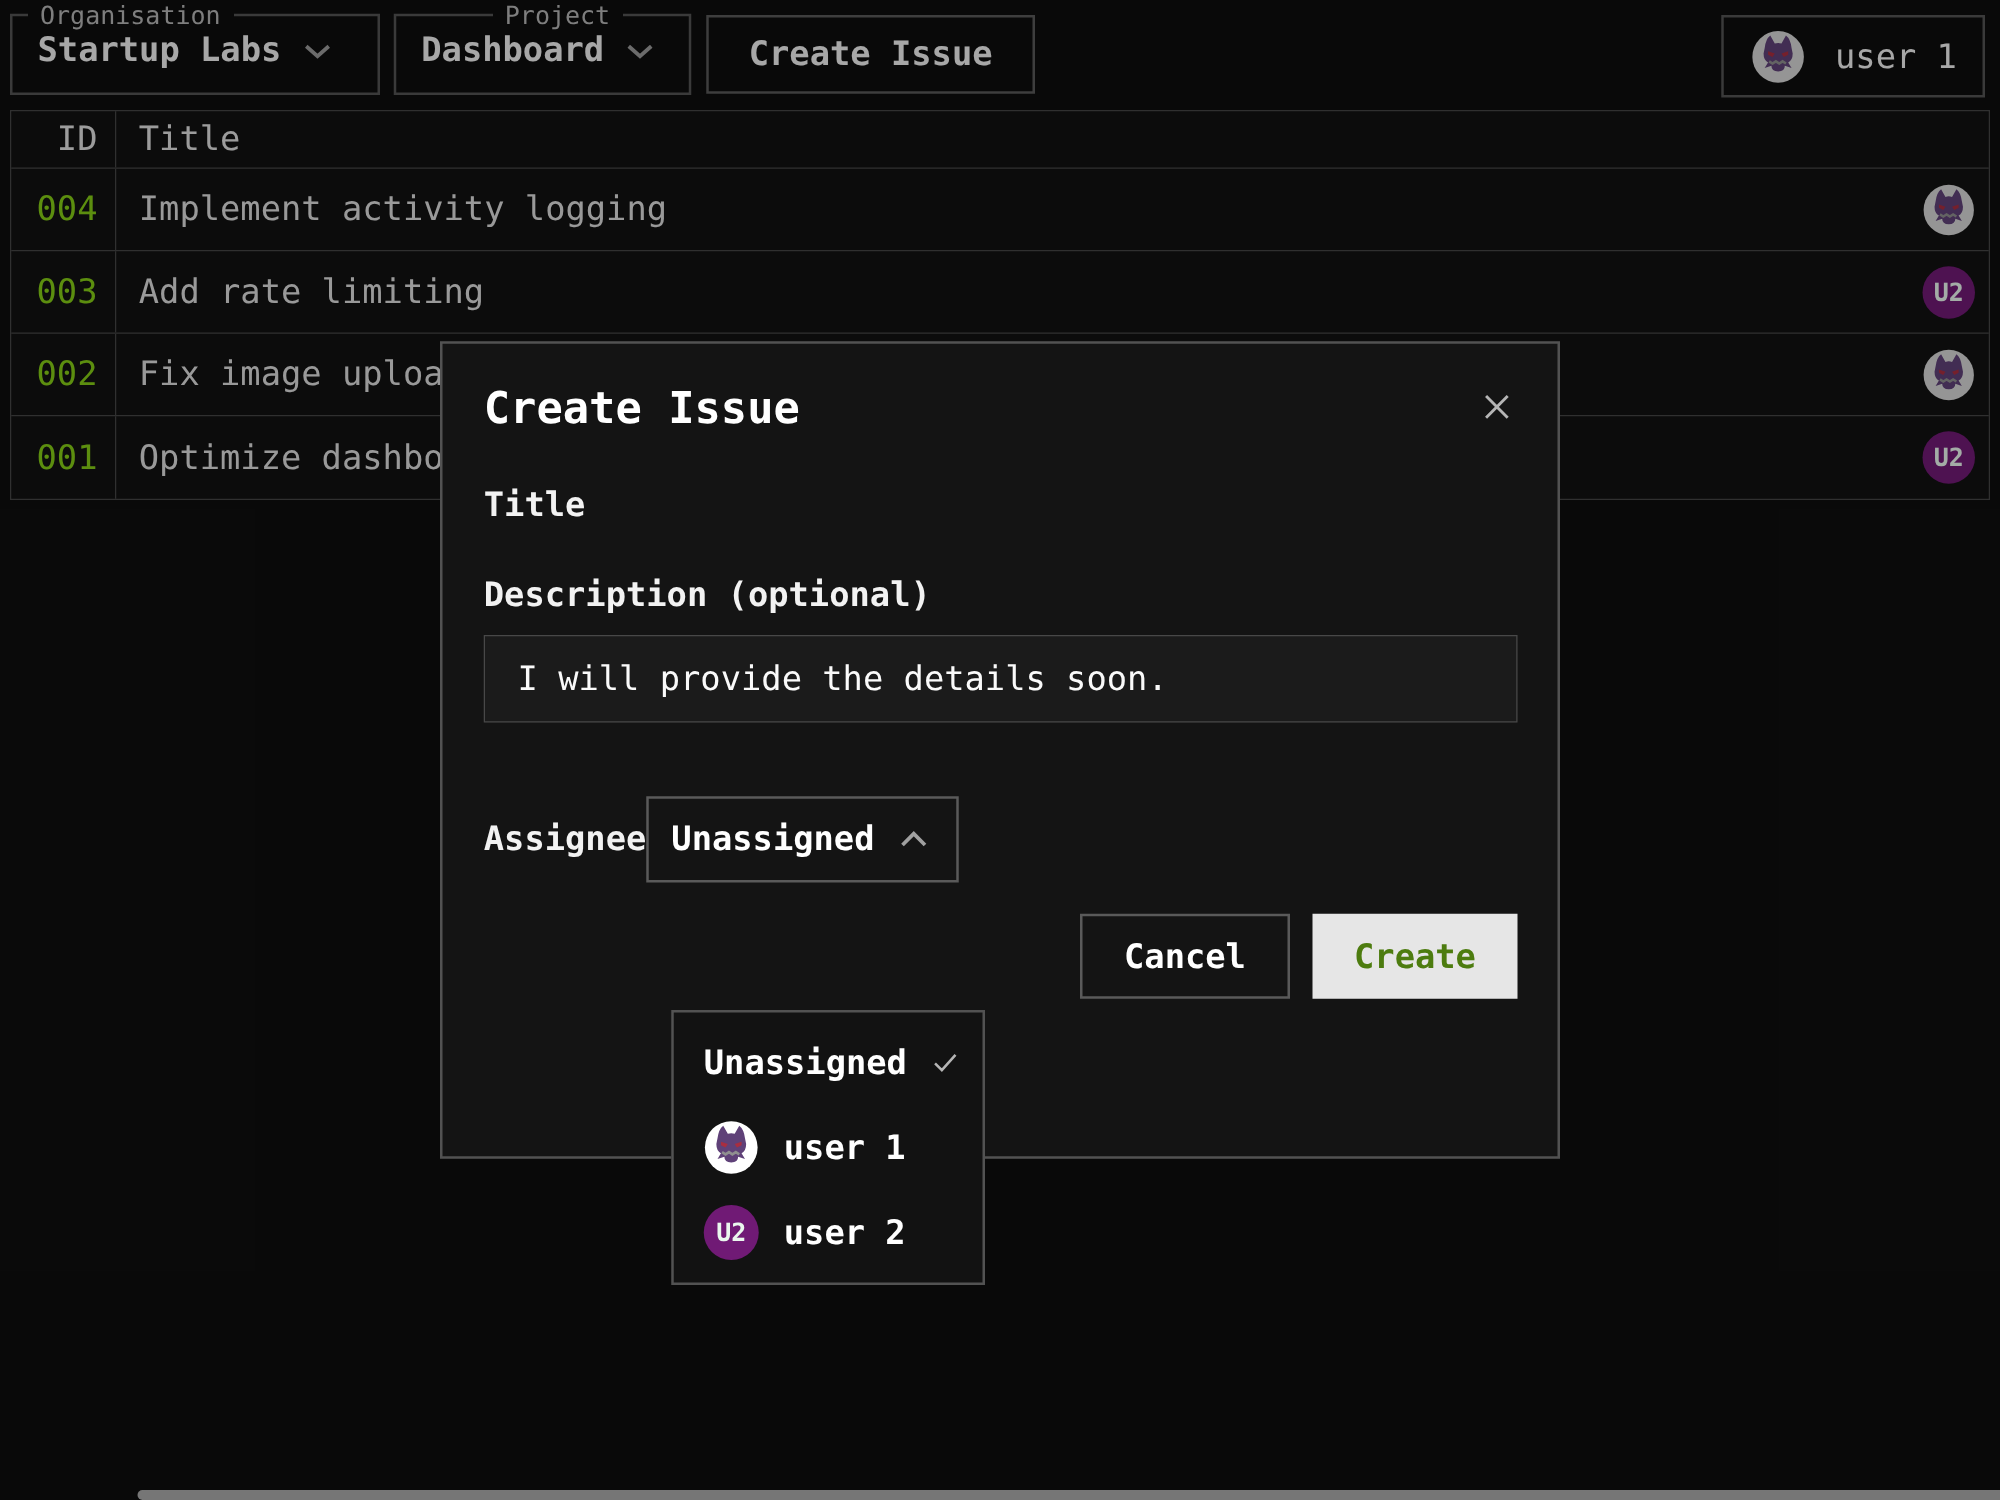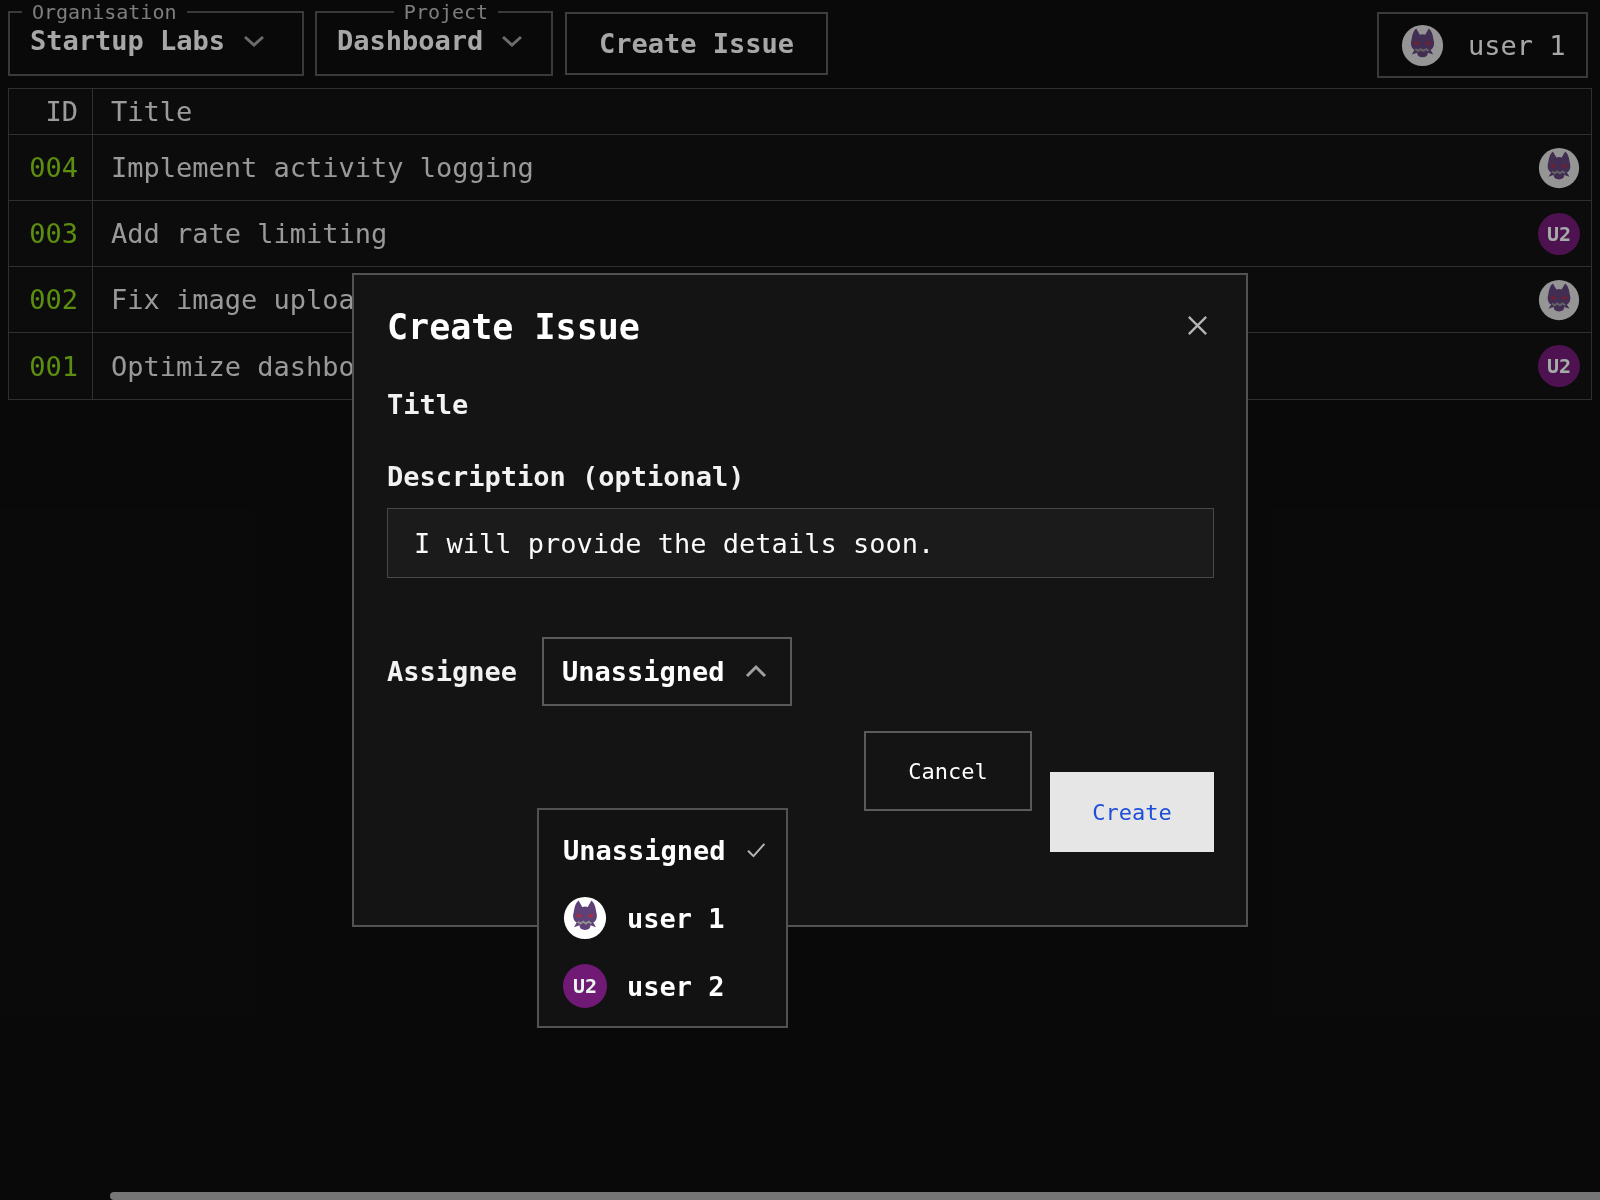--- a/index.html
+++ b/index.html
@@ -87,34 +87,34 @@
     background:none; border:none; padding:4px; margin-top:2px; cursor:pointer;
     display:flex; align-items:center; justify-content:center;
   }
   .fld-label { font-size:27px; font-weight:700; color:#f2f2f2; line-height:28px; }
   .lbl-title { margin-bottom:21px; }
   .lbl-desc  { margin-bottom:17px; margin-top:44px; }
   .text-input {
     width:100%; height:70px; background:#1b1b1b; border:1px solid #484848;
     color:#fafafa; font-family:inherit; font-size:27px; padding:0 26px; outline:none;
   }
-  .assignee-row { margin-top:59px; display:flex; align-items:center; gap:25px; height:69px; }
+  .assignee-row { margin-top:59px; display:flex; align-items:center; height:69px; }
   .select-btn {
     width:250px; height:69px; background:transparent; border:2px solid #5a5a5a;
     color:#ffffff; font-family:inherit; font-size:27px; font-weight:700;
     display:flex; align-items:center; justify-content:space-between;
     padding:0 22px 0 18px; cursor:pointer;
   }
   .btn-row { margin-top:25px; display:flex; justify-content:flex-end; gap:18px; }
   .btn {
-    height:80px; font-family:inherit; font-size:22px; font-weight:400;
+    height:68px; font-family:inherit; font-size:27px; font-weight:700;
     display:flex; align-items:center; justify-content:center; cursor:pointer;
   }
   .btn-cancel { width:168px; background:transparent; border:2px solid #5a5a5a; color:#ffffff; }
-  .btn-create { width:164px; background:#e6e6e6; border:none; color:#1d4ed8;margin-top:41px; }
+  .btn-create { width:164px; background:#e6e6e6; border:none; color:#4d7c0f; }
 
   
   .dd-menu {
     position:absolute; left:183px; top:533px; width:251px; height:220px;
     background:#121212; border:2px solid #525252; z-index:20;
     display:flex; flex-direction:column; justify-content:center; padding:6px 0;
   }
   .dd-option {
     height:68px; display:flex; align-items:center; gap:20px; padding:0 20px 0 24px;
     font-size:27px; font-weight:700; color:#ffffff; cursor:pointer;

